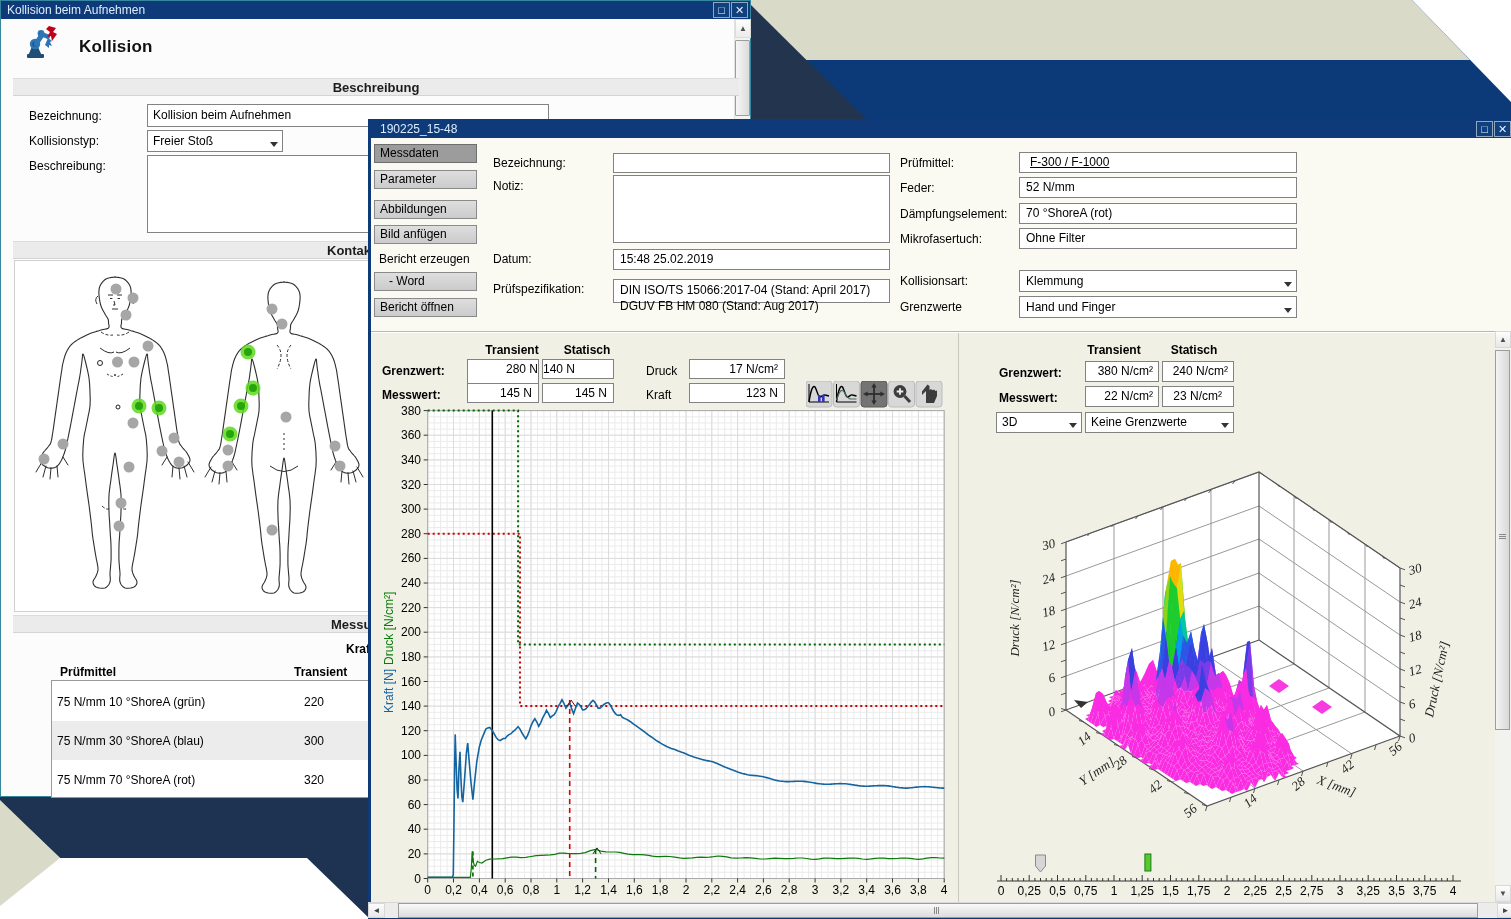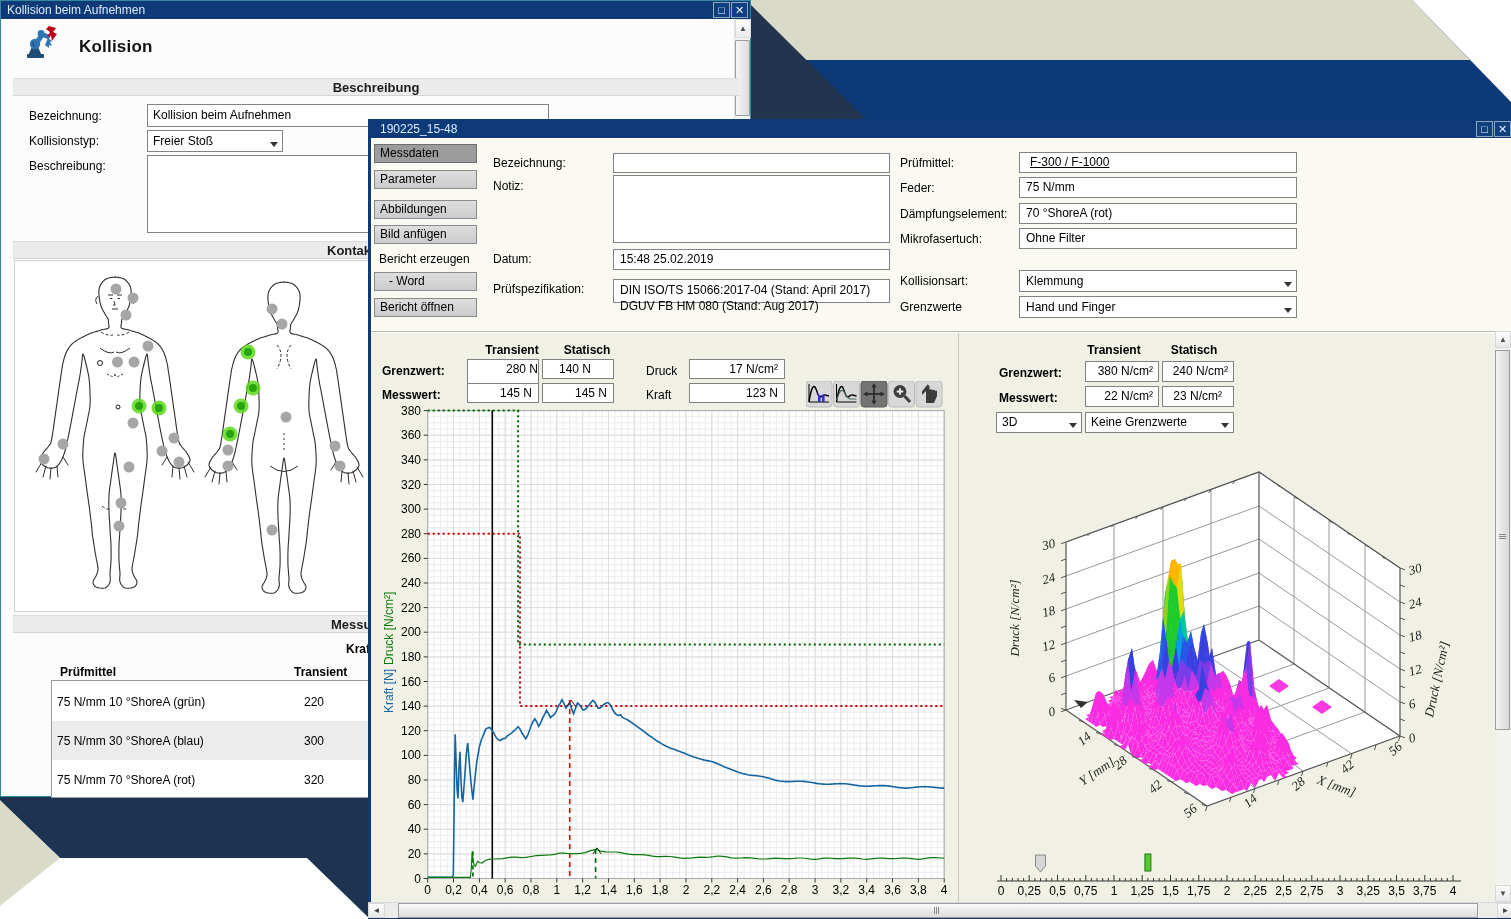--- a/index.html
+++ b/index.html
@@ -171,41 +171,41 @@
   <div class="lbl" style="left:122px;top:60px;">Notiz:</div>
   <div class="abs box" style="left:242px;top:56px;width:277px;height:68px;"></div>
   <div class="lbl" style="left:122px;top:133px;">Datum:</div>
   <div class="abs box" style="left:242px;top:130px;width:277px;height:21px;line-height:19px;padding-left:6px;">15:48 25.02.2019</div>
   <div class="lbl" style="left:122px;top:163px;">Prüfspezifikation:</div>
   <div class="abs box" style="left:242px;top:160px;width:277px;height:24px;padding-left:6px;padding-top:2px;line-height:16px;">DIN ISO/TS 15066:2017-04 (Stand: April 2017)<br>DGUV FB HM 080 (Stand: Aug 2017)</div>
 
   <div class="lbl" style="left:529px;top:37px;">Prüfmittel:</div>
   <div class="abs box" style="left:648px;top:33px;width:278px;height:21px;line-height:19px;padding-left:10px;text-decoration:underline;">F-300 / F-1000</div>
   <div class="lbl" style="left:529px;top:62px;">Feder:</div>
-  <div class="abs box" style="left:648px;top:58px;width:278px;height:21px;line-height:19px;padding-left:6px;">75 N/mm</div>
+  <div class="abs box" style="left:648px;top:58px;width:278px;height:21px;line-height:19px;padding-left:6px;">52 N/mm</div>
   <div class="lbl" style="left:529px;top:88px;">Dämpfungselement:</div>
   <div class="abs box" style="left:648px;top:84px;width:278px;height:21px;line-height:19px;padding-left:6px;">70 °ShoreA (rot)</div>
   <div class="lbl" style="left:529px;top:113px;">Mikrofasertuch:</div>
   <div class="abs box" style="left:648px;top:109px;width:278px;height:21px;line-height:19px;padding-left:6px;">Ohne Filter</div>
   <div class="lbl" style="left:529px;top:155px;">Kollisionsart:</div>
   <div class="abs box" style="left:648px;top:151px;width:278px;height:22px;line-height:20px;padding-left:6px;">Klemmung<span class="combo-arrow"></span></div>
   <div class="lbl" style="left:529px;top:181px;">Grenzwerte</div>
   <div class="abs box" style="left:648px;top:177px;width:278px;height:22px;line-height:20px;padding-left:6px;">Hand und Finger<span class="combo-arrow"></span></div>
 
   <div class="abs" style="left:0;top:212px;width:1140px;height:1px;background:#b8b8ac;"></div>
   <div class="abs" style="left:0;top:213px;width:1140px;height:1px;background:#ffffff;"></div>
 
   <div class="abs" style="left:0;top:214px;width:1124px;height:569px;background:#f1f0e5;"></div>
   <div class="abs" style="left:587px;top:214px;width:1px;height:569px;background:#c8c8bc;"></div>
 
   <div class="abs" style="left:105px;top:224px;width:72px;text-align:center;font-weight:bold;">Transient</div>
   <div class="abs" style="left:180px;top:224px;width:72px;text-align:center;font-weight:bold;">Statisch</div>
   <div class="abs" style="left:11px;top:245px;font-weight:bold;">Grenzwert:</div>
   <div class="abs box" style="left:96px;top:240px;width:72px;height:28px;line-height:18px;text-align:right;">280 N</div>
-  <div class="abs box" style="left:171px;top:240px;width:72px;height:20px;line-height:18px;text-align:center;padding-right:6px;">140 N</div>
+  <div class="abs box" style="left:171px;top:240px;width:72px;height:20px;line-height:18px;text-align:left;padding-right:6px;">140 N</div>
   <div class="abs" style="left:11px;top:269px;font-weight:bold;">Messwert:</div>
   <div class="abs box" style="left:96px;top:264px;width:72px;height:20px;line-height:18px;text-align:right;padding-right:6px;">145 N</div>
   <div class="abs box" style="left:171px;top:264px;width:72px;height:20px;line-height:18px;text-align:right;padding-right:6px;">145 N</div>
   <div class="abs" style="left:275px;top:245px;">Druck</div>
   <div class="abs box" style="left:318px;top:240px;width:96px;height:20px;line-height:18px;text-align:right;padding-right:6px;">17 N/cm²</div>
   <div class="abs" style="left:275px;top:269px;">Kraft</div>
   <div class="abs box" style="left:318px;top:264px;width:96px;height:20px;line-height:18px;text-align:right;padding-right:6px;">123 N</div>
 
   <div class="abs" id="tools" style="left:435px;top:262px;width:140px;height:27px;">
 <svg width="140" height="27" viewBox="0 0 140 27">

